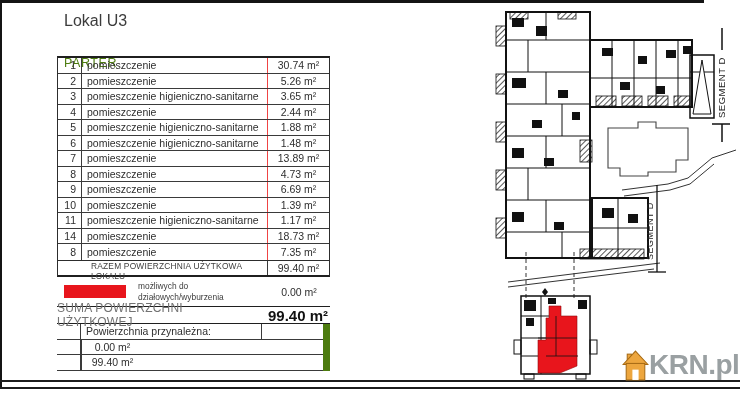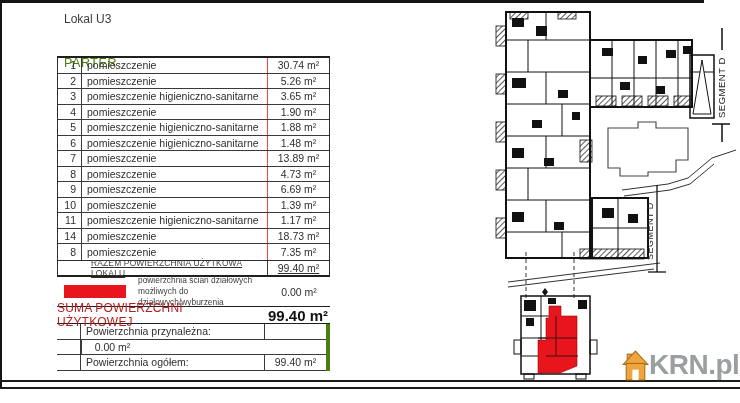--- a/index.html
+++ b/index.html
@@ -7,46 +7,46 @@
   body {
     position:relative; background:#ffffff; overflow:hidden;
     font-family:"Liberation Sans", sans-serif; color:#2e2e2e;
   }
   
   .top-rule    { position:absolute; left:0; top:0;  width:704px; height:3px;  background:#141414; }
   .left-rule   { position:absolute; left:0; top:0;  width:2px;   height:389px; background:#141414; }
   .bottom-rule-1 { position:absolute; left:0; top:380px; width:740px; height:2px; background:#1c1c1c; }
   .bottom-rule-2 { position:absolute; left:0; top:387px; width:740px; height:2px; background:#1c1c1c; }
 
-  .doc-title  { position:absolute; left:64px; top:12px;  font-size:12px; color:#3c3c3c; }
+  .doc-title  { position:absolute; left:64px; top:12px;  font-size:16px; color:#3c3c3c; }
   .floor-label{ position:absolute; left:64px; top:56px;  font-size:12.5px; color:#4d7c0f; letter-spacing:.6px; }
 
   .area-table { position:absolute; left:57px; top:56px; width:273px; font-size:10.5px; }
 
   .rows-box { border:1px solid #2d2d2d; border-top:2px solid #1f1f1f; }
   .t-row { display:flex; height:15.5px; border-bottom:1px solid #3a3a3a; align-items:center; }
   .t-row:last-child { border-bottom:none; }
   .c-no   { width:24px;  text-align:right; padding-right:5px; border-right:1px solid #3a3a3a; height:100%; display:flex; align-items:center; justify-content:flex-end; }
   .c-name { flex:1; padding-left:5px; height:100%; display:flex; align-items:center; }
   .c-val  { width:62px; border-left:1px solid #ef4444; height:100%; display:flex; align-items:center; justify-content:center; }
 
-  .total-row { display:flex; height:16.5px; border:1px solid #2d2d2d; border-top:none; border-bottom:2px solid #1f1f1f; align-items:center;text-decoration:underline; }
+  .total-row { display:flex; height:16.5px; border:1px solid #2d2d2d; border-top:none; border-bottom:2px solid #1f1f1f; align-items:flex-start; }
   .total-label { flex:1; padding-left:33px; font-size:8.4px; color:#3d3d3d; letter-spacing:.2px; }
   .total-val { width:62px; border-left:1px solid #3a3a3a; height:100%; display:flex; align-items:center; justify-content:center; }
 
   .legend-row { display:flex; height:29px; align-items:center; }
   .legend-swatch { width:62px; height:13px; margin-left:7px; }
   .legend-text { flex:1; padding-left:12px; font-size:8.4px; line-height:1.3; color:#3d3d3d; }
   .legend-val { width:62px; text-align:center; }
 
   .suma-row { display:flex; height:18px; border-top:1.5px solid #1f1f1f; border-bottom:1.5px solid #1f1f1f; align-items:center; }
-  .suma-label { flex:1; font-size:12px; color:#b91c1c; letter-spacing:.2px; }
+  .suma-label { flex:1; font-size:12px; color:#737373; letter-spacing:.2px; }
   .suma-val { width:86px; font-size:15px; font-weight:bold; color:#111; text-align:right; padding-right:2px; }
 
-  .extra-box { border-right:4px solid #4d7c0f; }
+  .extra-box { border-right:7px solid #4d7c0f; }
   .x-row { display:flex; height:15.5px; border-bottom:1px solid #3a3a3a; align-items:center; }
   .x-spacer { width:24px; border-right:1px solid #3a3a3a; height:100%; }
   .x-label  { flex:1; padding-left:5px; height:100%; display:flex; align-items:center; }
   .x-val    { width:62px; border-left:1px solid #3a3a3a; height:100%; display:flex; align-items:center; justify-content:center; }
 
   .plan-svg { position:absolute; left:488px; top:0; width:252px; height:403px; }
 
   .watermark { position:absolute; left:622px; top:350px; display:flex; align-items:flex-end; z-index:5; }
   .krn-text { font-size:28px; font-weight:bold; letter-spacing:-.5px; line-height:1; padding-bottom:2px; }
 </style>
@@ -77,21 +77,21 @@
 
   <div class="t-row">
     <div class="c-no">3</div>
     <div class="c-name">pomieszczenie higieniczno-sanitarne</div>
     <div class="c-val">3.65 m²</div>
   </div>
 
   <div class="t-row">
     <div class="c-no">4</div>
     <div class="c-name">pomieszczenie</div>
-    <div class="c-val">1.90 m²</div>
+    <div class="c-val">2.44 m²</div>
   </div>
 
   <div class="t-row">
     <div class="c-no">5</div>
     <div class="c-name">pomieszczenie higieniczno-sanitarne</div>
     <div class="c-val">1.88 m²</div>
   </div>
 
   <div class="t-row">
     <div class="c-no">6</div>
@@ -143,21 +143,20 @@
 </div>
 
   <div class="total-row">
     <div class="total-label">RAZEM POWIERZCHNIA UŻYTKOWA LOKALU</div>
     <div class="total-val">99.40 m²</div>
   </div>
 
   <div class="legend-row">
     <div class="legend-swatch" style="background: rgb(232, 21, 28);"></div>
     <div class="legend-text">
-      <div>powierzchnia ścian działowych</div>
       <div>możliwych do działowych/wyburzenia</div>
     </div>
     <div class="legend-val">0.00 m²</div>
   </div>
 
   <div class="suma-row">
     <div class="suma-label">SUMA POWIERZCHNI UŻYTKOWEJ</div>
     <div class="suma-val">99.40 m²</div>
   </div>
 
@@ -168,21 +167,20 @@
     <div class="x-val"></div>
   </div>
 
   <div class="x-row">
     <div class="x-spacer"></div>
     <div class="x-val">0.00 m²</div>
   </div>
 
   <div class="x-row">
     <div class="x-spacer"></div>
-    <div class="x-label">Powierzchnia ogółem:</div>
     <div class="x-val">99.40 m²</div>
   </div>
 </div>
 </div>
 
 <svg class="plan-svg" viewBox="0 0 252 403" xmlns="http://www.w3.org/2000/svg">
   <defs>
     <pattern id="hatch" width="4" height="4" patternUnits="userSpaceOnUse" patternTransform="rotate(45)">
       <line x1="0" y1="0" x2="0" y2="4" stroke="#111" stroke-width="1.4"></line>
     </pattern>

